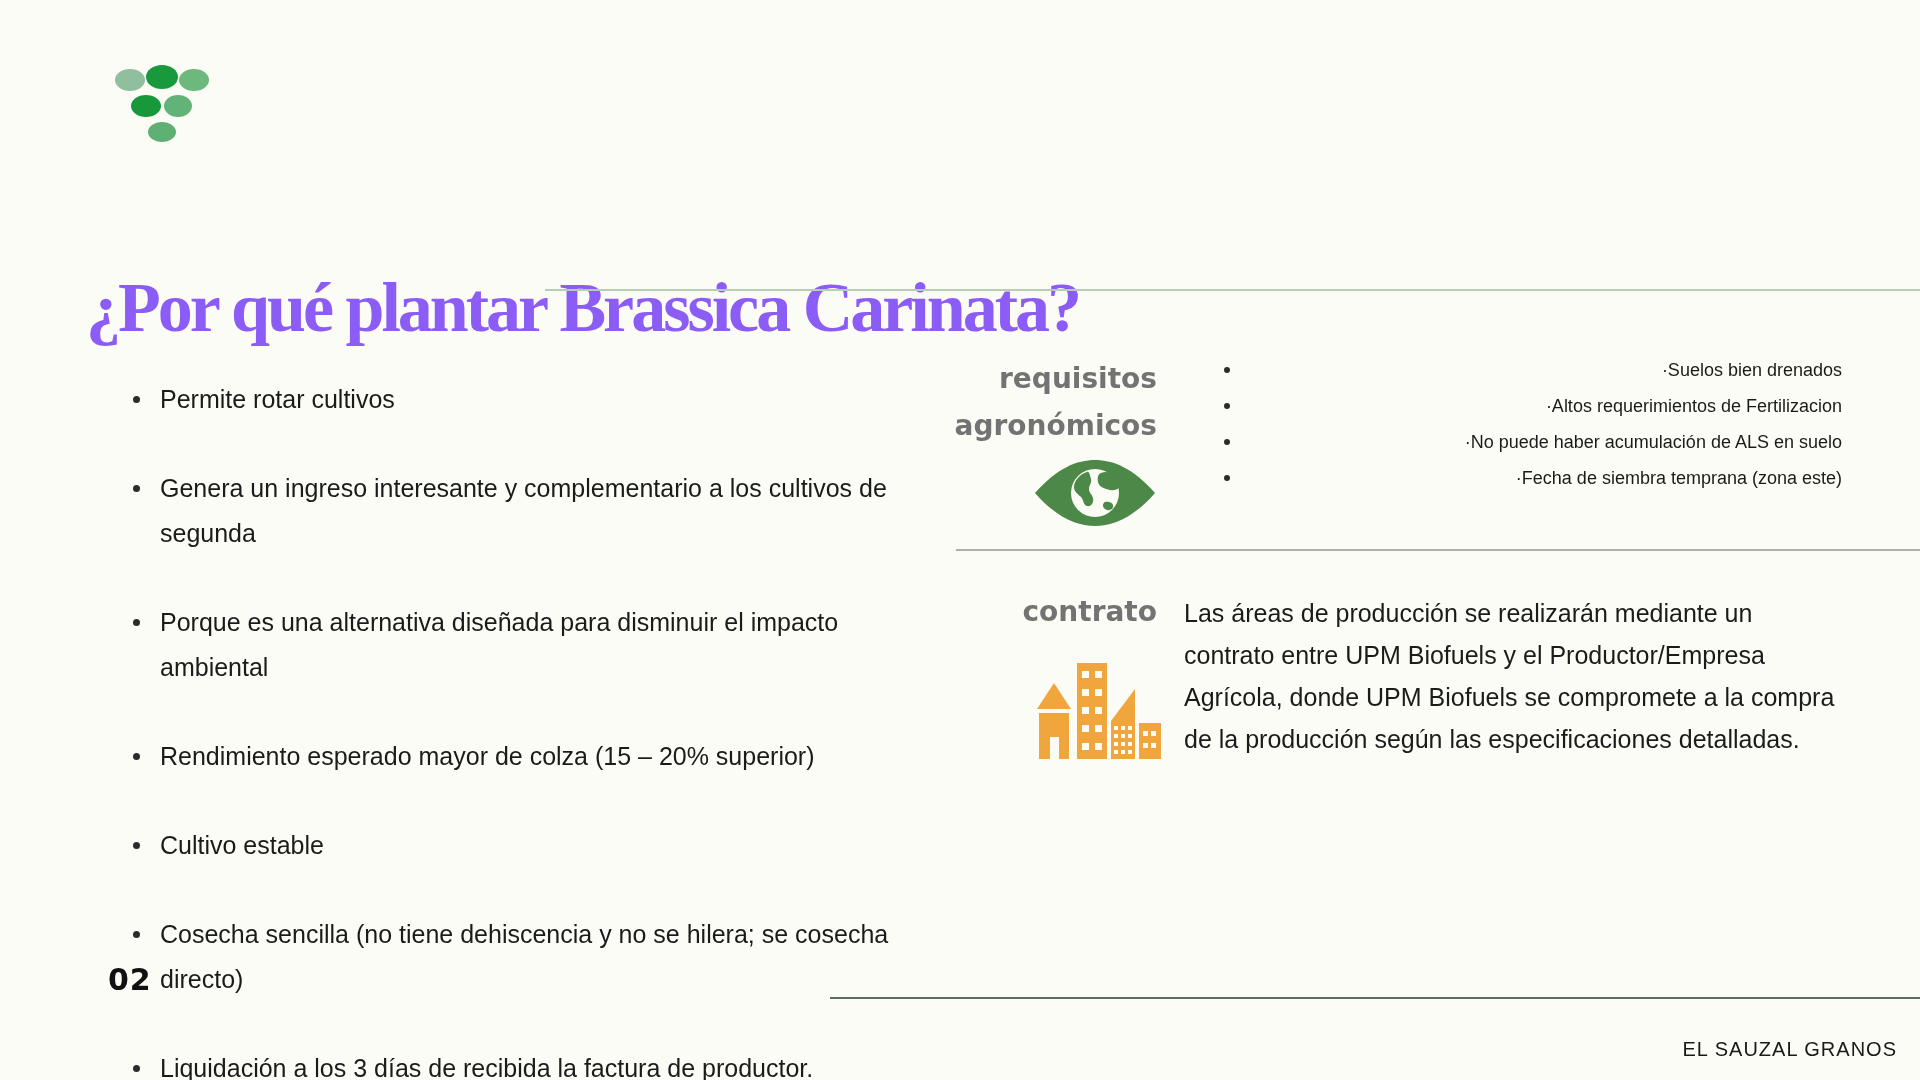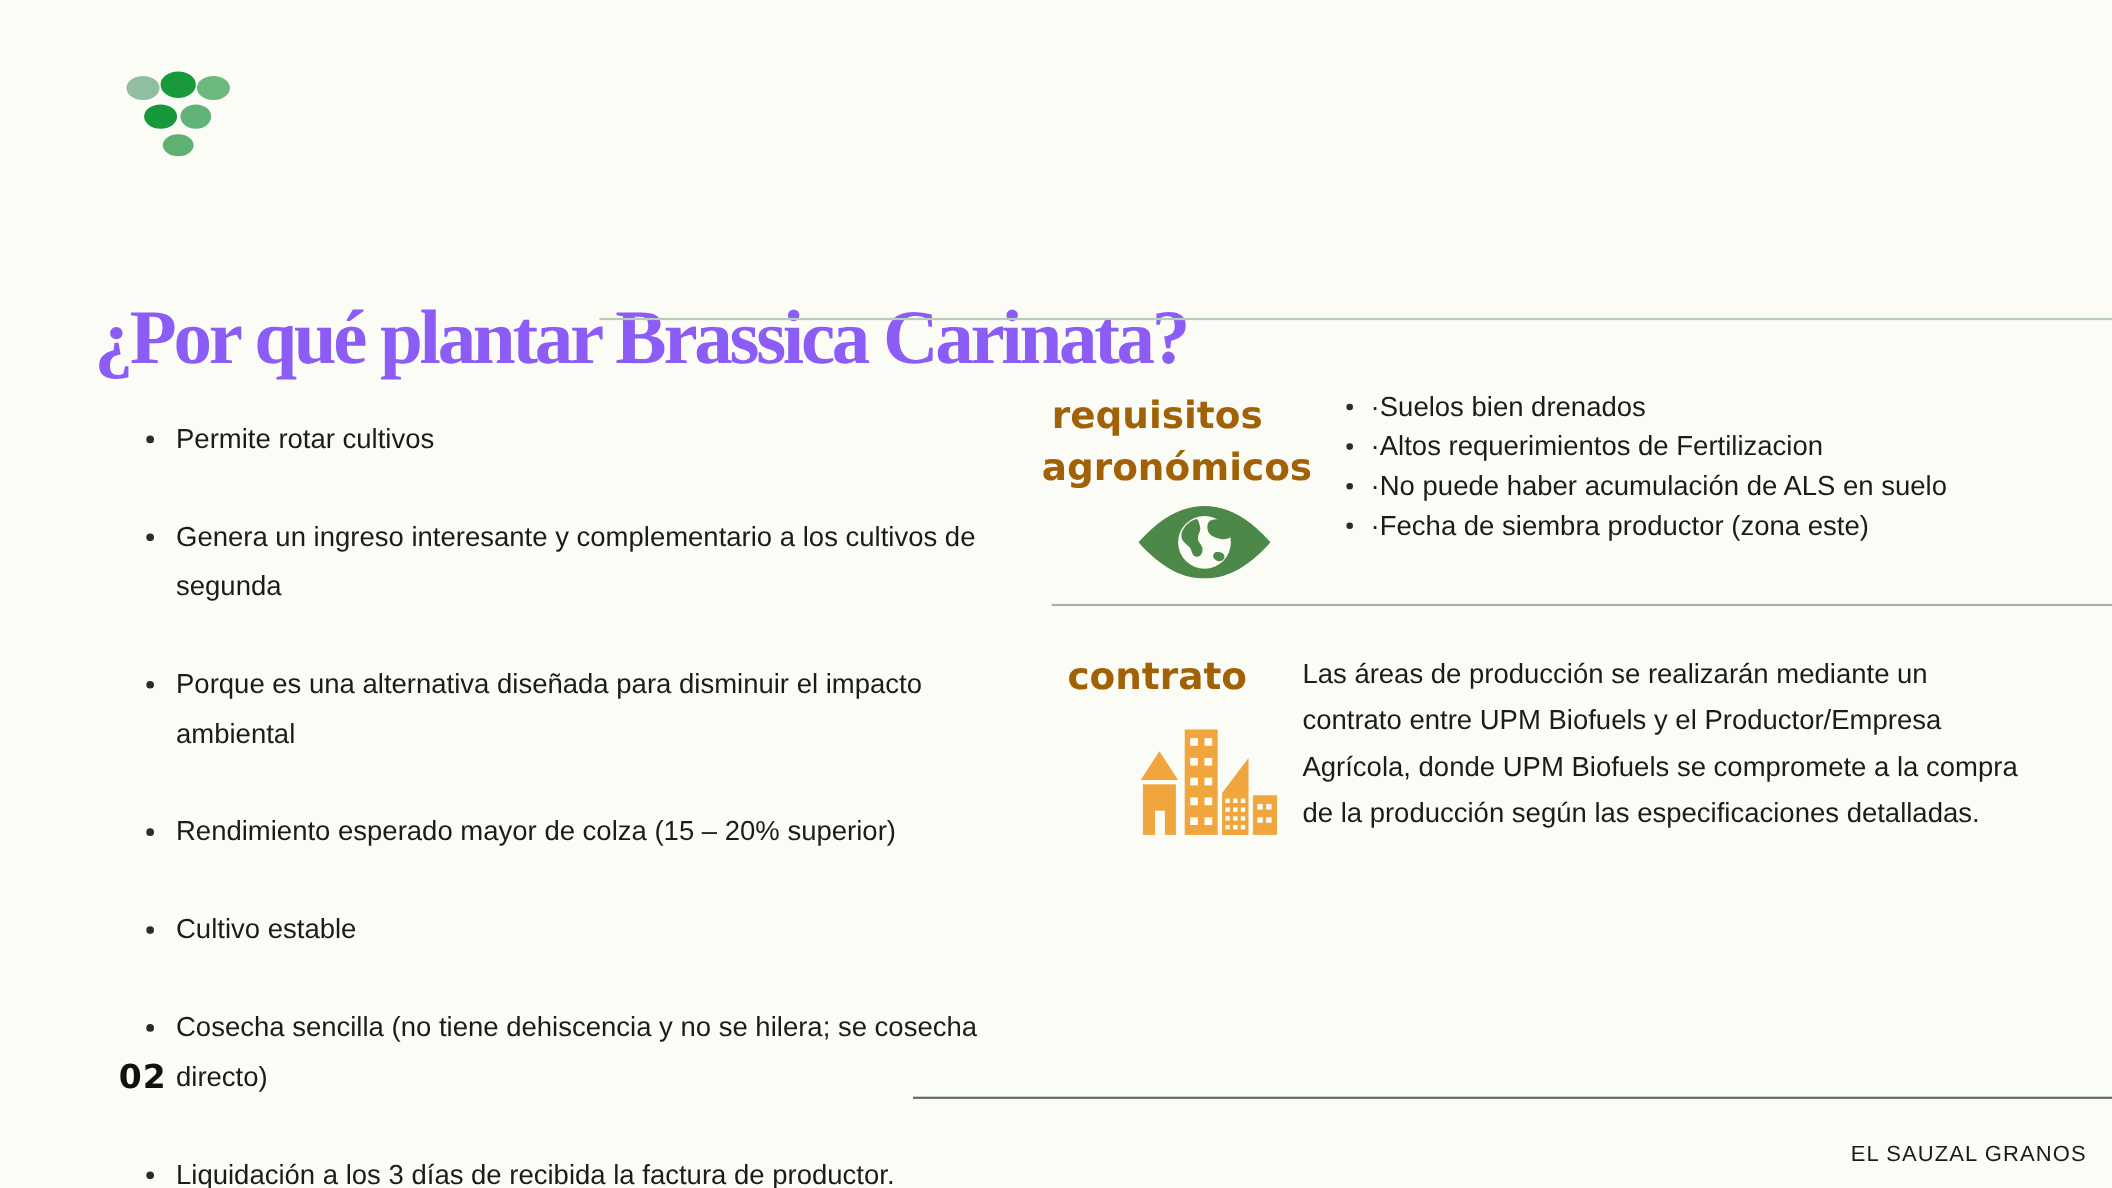--- a/index.html
+++ b/index.html
@@ -38,35 +38,35 @@
     font-size:25px;line-height:45px;color:#1b1b1b;
   }
   .benefits li{position:relative;padding-left:30px;margin-top:44px;}
   .benefits li::before{
     content:"";position:absolute;left:3px;top:19px;
     width:7px;height:7px;border-radius:50%;background:#2b2b2b;
   }
 
   
   .req-heading,.contrato-heading{
-    position:absolute;left:947px;width:210px;text-align:center;
+    position:absolute;left:947px;width:210px;text-align:right;
     font-family:"DejaVu Sans",sans-serif;
-    font-weight:700;font-size:34px;color:#a16207;
+    font-weight:700;font-size:28px;color:#737373;
   }
   .req-heading{top:355px;line-height:47px;}
   .contrato-heading{top:598px;line-height:1;}
 
   .eye-icon{position:absolute;left:1035px;top:460px;}
   .buildings-icon{position:absolute;left:1037px;top:663px;}
 
   
   .req-list{
     position:absolute;left:1222px;top:352px;width:620px;
     margin:0;padding:0;list-style:none;
-    font-size:25px;line-height:36px;color:#1b1b1b;
+    font-size:18px;line-height:36px;color:#1b1b1b;text-align:right;
   }
   .req-list li{position:relative;padding-left:24px;}
   .req-list li::before{
     content:"";position:absolute;left:2px;top:15px;
     width:6px;height:6px;border-radius:50%;background:#2b2b2b;
   }
 
   .divider{
     position:absolute;left:956px;right:0;top:549px;height:2px;
     background:#a6b3a6;
@@ -128,21 +128,21 @@
     <circle cx="60" cy="33" r="24" fill="#fcfcf6"></circle>
     <path d="M52,12 c-7,2 -13,9 -13,15 c0,5 4,7 7,10 c3,3 2,8 6,9 c4,1 7,-3 6,-8 c-1,-4 -4,-5 -4,-9 c0,-4 3,-6 2,-10 c-1,-4 -2,-8 -4,-7 z" fill="#4c8847"></path>
     <path d="M66,13 c8,-3 17,2 19,9 c2,6 -4,9 -10,8 c-5,-1 -11,-3 -12,-8 c-1,-4 0,-8 3,-9 z" fill="#4c8847"></path>
     <path d="M70,42 c4,-1 9,1 8,5 c-1,4 -7,4 -9,1 c-2,-2 -1,-5 1,-6 z" fill="#4c8847"></path>
   </svg>
 
   <ul class="req-list">
     <li>·Suelos bien drenados</li>
     <li>·Altos requerimientos de Fertilizacion</li>
     <li>·No puede haber acumulación de ALS en suelo</li>
-    <li>·Fecha de siembra productor (zona este)</li>
+    <li>·Fecha de siembra temprana (zona este)</li>
   </ul>
 
   <div class="divider"></div>
 
   <div class="contrato-heading">contrato</div>
 
   <svg class="buildings-icon" width="124" height="96" viewBox="0 0 124 96">
 
     <polygon points="17,20 0,46 34,46" fill="#f0a63d"></polygon>
     <rect x="2" y="50" width="30" height="46" fill="#f0a63d"></rect>

